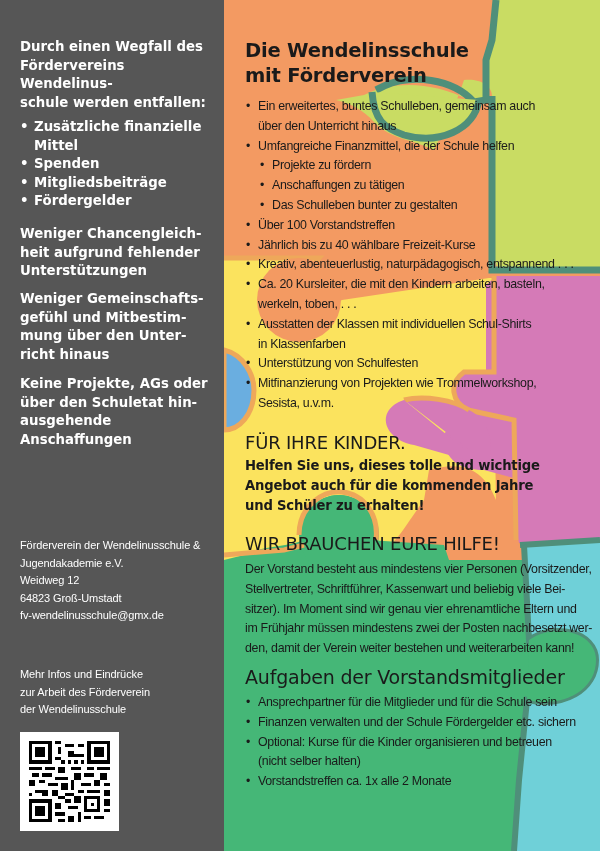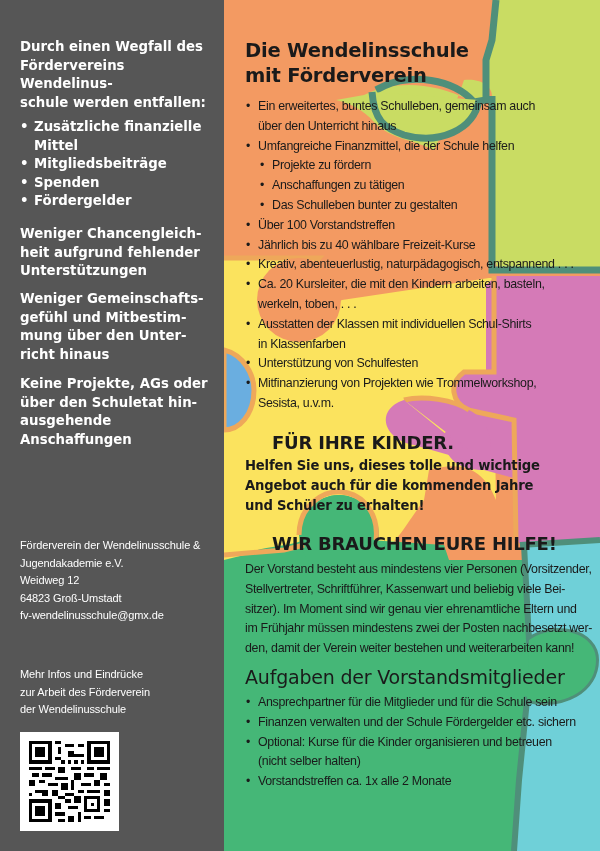--- a/index.html
+++ b/index.html
@@ -17,39 +17,39 @@
 
   .main { position:absolute; left:224px; top:0; width:376px; height:851px; overflow:hidden; }
   .bg { position:absolute; inset:0; }
   .content { position:absolute; left:0; top:0; width:376px; height:851px; color:#1a1a1a; }
   .h1 { position:absolute; left:21px; top:38px; font-family:"DejaVu Sans", sans-serif; font-weight:bold; font-size:19.5px; line-height:25px; color:#1a1a1a; letter-spacing:-0.2px; }
   .list { position:absolute; left:20px; margin:0; padding:0; list-style:none; font-family:"Liberation Sans Narrow","Liberation Sans", sans-serif; font-size:12.4px; line-height:19.8px; letter-spacing:-0.3px; }
   .list li { position:relative; padding-left:14px; white-space:nowrap; }
   .list li::before { content:"•"; position:absolute; left:2px; top:0; }
   .list li.sub { padding-left:28px; }
   .list li.sub::before { left:16px; }
-  .h2 { position:absolute; left:21px; font-family:"DejaVu Sans", sans-serif; font-weight:bold; font-size:18px; line-height:22px; letter-spacing:-0.2px; white-space:nowrap;margin-left:27px; }
+  .h2 { position:absolute; left:21px; font-family:"DejaVu Sans", sans-serif; font-weight:normal; font-size:18px; line-height:22px; letter-spacing:-0.2px; white-space:nowrap; }
   .h2sub { position:absolute; left:21px; font-family:"DejaVu Sans", sans-serif; font-weight:bold; font-size:13.2px; line-height:19.8px; letter-spacing:-0.2px; }
   .h2sub div { white-space:nowrap; }
   .para { position:absolute; left:21px; width:344px; font-family:"Liberation Sans Narrow","Liberation Sans", sans-serif; font-size:12.4px; line-height:19.8px; letter-spacing:-0.3px; }
   .para div { white-space:nowrap; }
   .h3 { position:absolute; left:21px; top:668px; font-family:"DejaVu Sans", sans-serif; font-weight:normal; font-size:19px; line-height:18px; letter-spacing:-0.2px; white-space:nowrap; }
 </style>
 </head>
 <body>
 
 <div class="sidebar">
   <div class="sb-block" style="top:38px;">
     <p>Durch einen Wegfall des</p>
     <p>Fördervereins Wendelinus-</p>
     <p>schule werden entfallen:</p>
     <ul class="sb-list">
       <li><span>Zusätzliche finanzielle</span><br><span>Mittel</span></li>
+      <li>Spenden</li>
       <li>Mitgliedsbeiträge</li>
-      <li>Spenden</li>
       <li>Fördergelder</li>
     </ul>
   </div>
 
   <div class="sb-block" style="top:225px;">
     <p>Weniger Chancengleich-</p>
     <p>heit aufgrund fehlender</p>
     <p>Unterstützungen</p>
   </div>
   <div class="sb-block" style="top:375px;">

